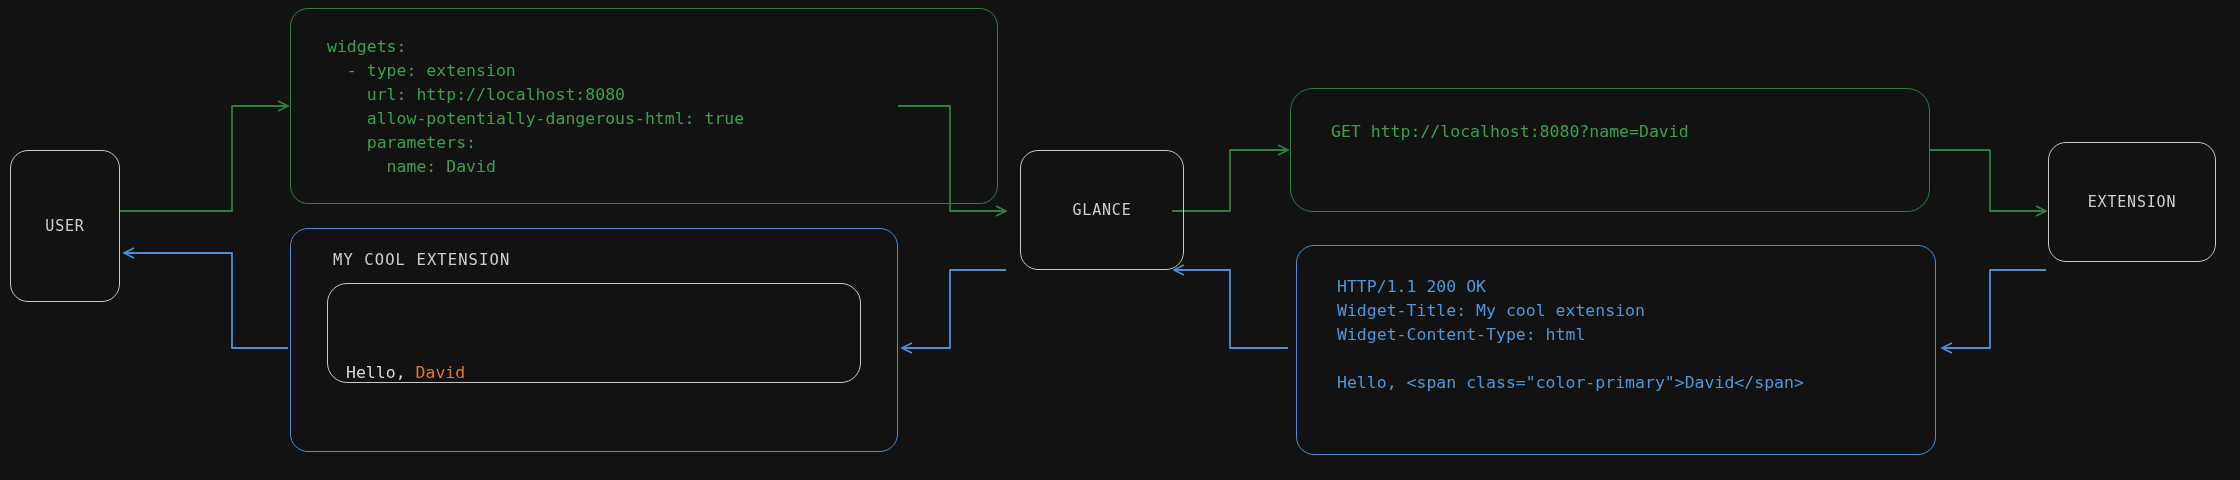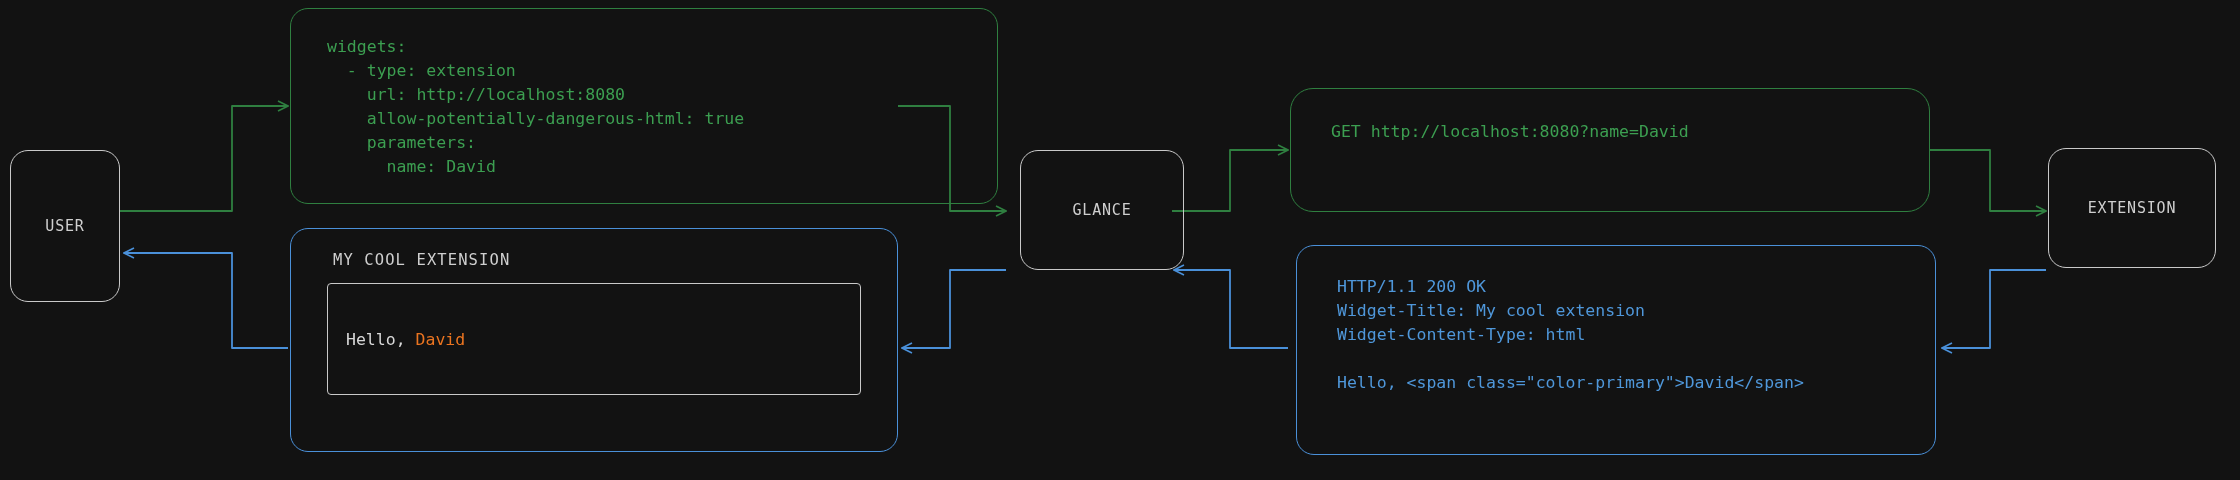--- a/index.html
+++ b/index.html
@@ -92,24 +92,24 @@
   .widget-title {
     color: #cfcfcf;
     font-family: "DejaVu Sans Mono", monospace;
     font-size: 15.5px;
     letter-spacing: 1.1px;
     margin: 0 0 14px 6px;
   }
   .widget-card {
     box-sizing: border-box;
     border: 1.6px solid #c9c9c9;
-    border-radius: 4px;
-    height: 112px;
+    border-radius: 20px;
+    height: 100px;
     display: flex;
-    align-items: center;
+    align-items: flex-end;
     padding-left: 18px;
   }
   .widget-card-text {
     color: #d8d8d8;
     font-family: "DejaVu Sans Mono", monospace;
     font-size: 16.5px;
   }
   .accent-name { color: #ea7420; }
 </style>
 </head>
@@ -178,17 +178,17 @@
   </div>
 
   <div class="node node-blue" style="left:1296px; top:245px; width:640px; height:210px;">
     <pre class="code code-blue pad-resp">HTTP/1.1 200 OK
 Widget-Title: My cool extension
 Widget-Content-Type: html
 
 Hello, &lt;span class="color-primary"&gt;David&lt;/span&gt;</pre>
   </div>
 
-  <div class="node node-plain" style="left:2048px; top:148px; width:168px; height:120px;">
+  <div class="node node-plain" style="left:2048px; top:142px; width:168px; height:120px;">
     <span class="node-label">EXTENSION</span>
   </div>
 
 </div>
 
 </body></html>

